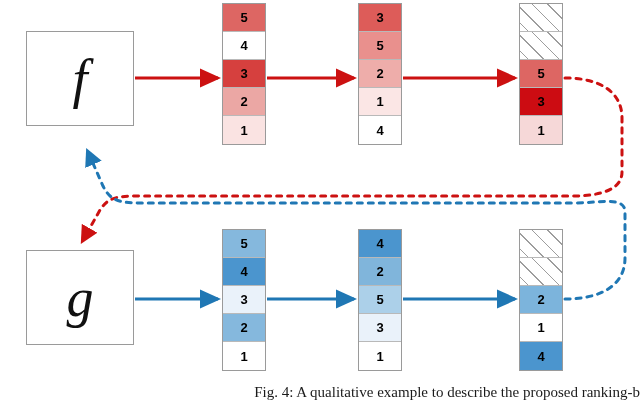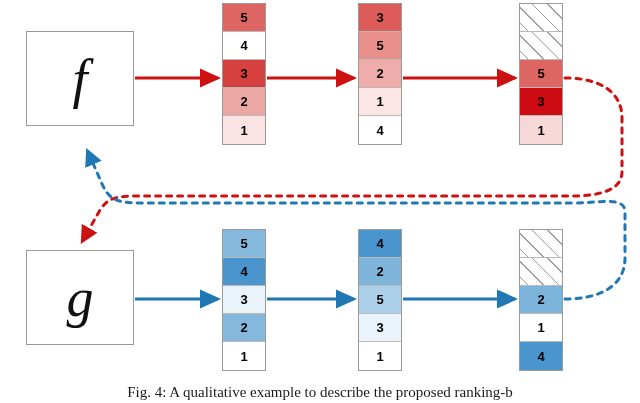--- a/index.html
+++ b/index.html
@@ -65,21 +65,21 @@
         #ffffff 0px, #ffffff 5px,
         #9d9d9d 5px, #9d9d9d 6.2px,
         #ffffff 6.2px, #ffffff 11px);
     background-color: #ffffff;
   }
   .caption {
     position: absolute;
     left: 0;
     top: 384px;
     width: 640px;
-    text-align: center;
+    text-align: right;
     font-family: "Liberation Serif", serif;
     font-size: 15px;
     color: #1a1a1a;
     white-space: nowrap;
     overflow: hidden;
   }
   svg.overlay {
     position: absolute;
     left: 0; top: 0;
     width: 640px;

